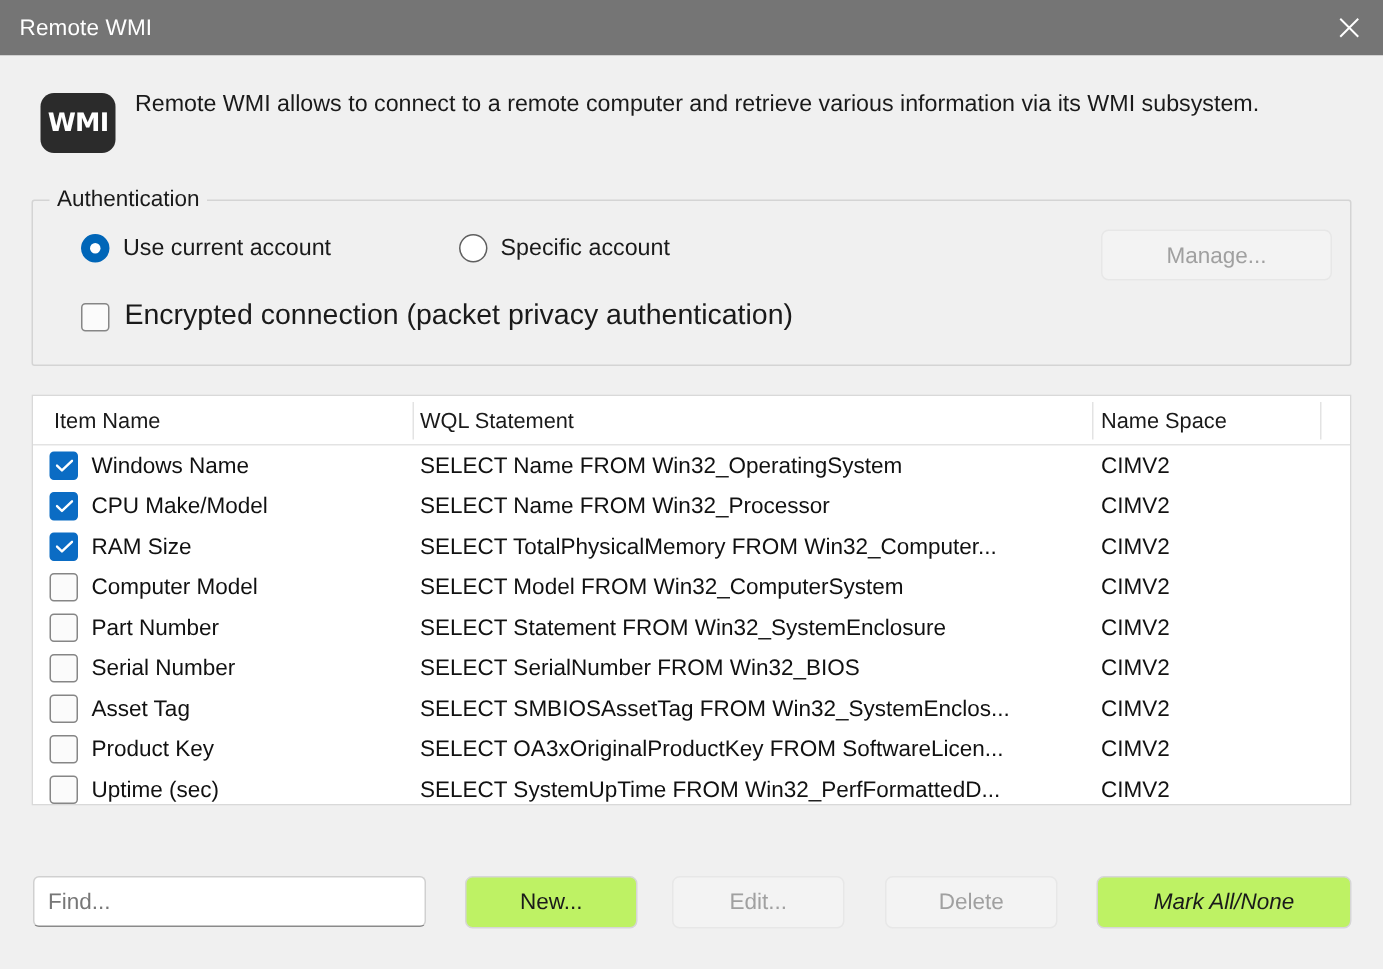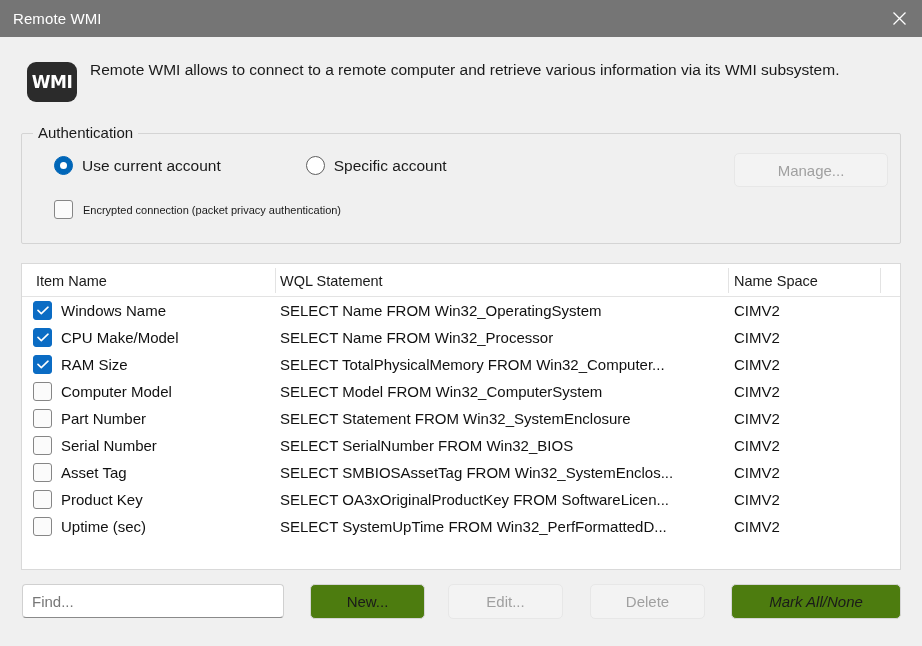--- a/index.html
+++ b/index.html
@@ -107,21 +107,21 @@
   .radio-label { margin-left: 9px; font-size: 15.5px; color: #1a1a1a; white-space: nowrap; }
 
   .check-row { position: absolute; left: 32px; top: 66px; display: flex; align-items: center; cursor: default; }
   .cb-mark {
     width: 19px; height: 19px;
     border: 1px solid #868686;
     border-radius: 3px;
     background: #fbfbfb;
     flex: 0 0 auto;
   }
-  .check-label { margin-left: 10px; font-size: 11px; color: #1a1a1a; white-space: nowrap; }
+  .check-label { margin-left: 10px; font-size: 19px; color: #1a1a1a; white-space: nowrap; }
 
   .combo {
     position: absolute; left: 448px; top: 20px;
     width: 245px; height: 32px;
     background: #ebebeb;
     border: 1px solid #e0e0e0;
     border-radius: 4px;
     display: flex; align-items: center;
     color: #9a9a9a;
     font-size: 14.5px;
@@ -134,21 +134,21 @@
     flex: 1 1 auto;
   }
   .combo-arrow {
     flex: 0 0 auto;
     width: 26px;
     display: flex; align-items: center; justify-content: center;
   }
 
   .btn {
     display: flex; align-items: center; justify-content: center;
-    background: #4d7c0f;
+    background: #bef264;
     border: 1px solid #d6d6d6;
     border-radius: 5px;
     font-size: 15px;
     color: #1a1a1a;
     cursor: default;
     white-space: nowrap;
   }
   .btn.disabled {
     background: #f3f3f3;
     border-color: #e7e7e7;
@@ -156,21 +156,21 @@
   }
   .manage-btn {
     position: absolute; left: 712px; top: 19px;
     width: 154px; height: 34px;
   }
 
   
   .table {
     position: absolute;
     left: 21px; top: 263px;
-    width: 880px; height: 307px;
+    width: 880px; height: 274px;
     background: #ffffff;
     border: 1px solid #d9d9d9;
     overflow: hidden;
   }
   .thead {
     position: relative;
     height: 33px;
     border-bottom: 1px solid #e3e3e3;
   }
   .th {

